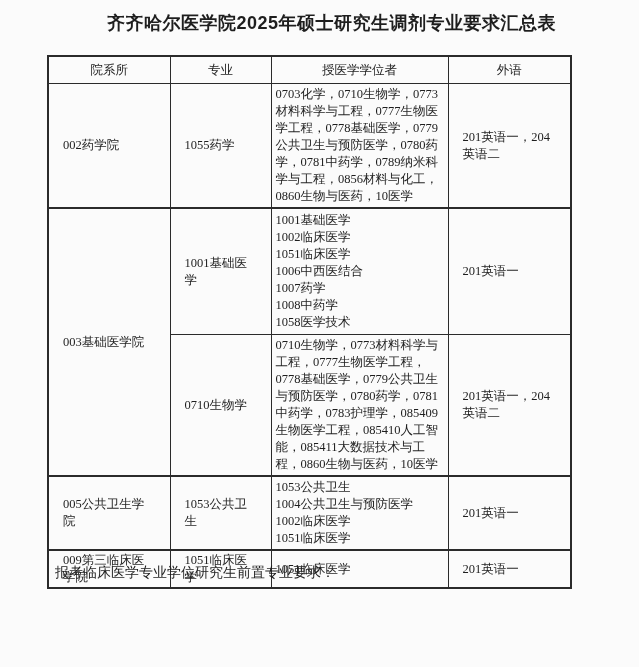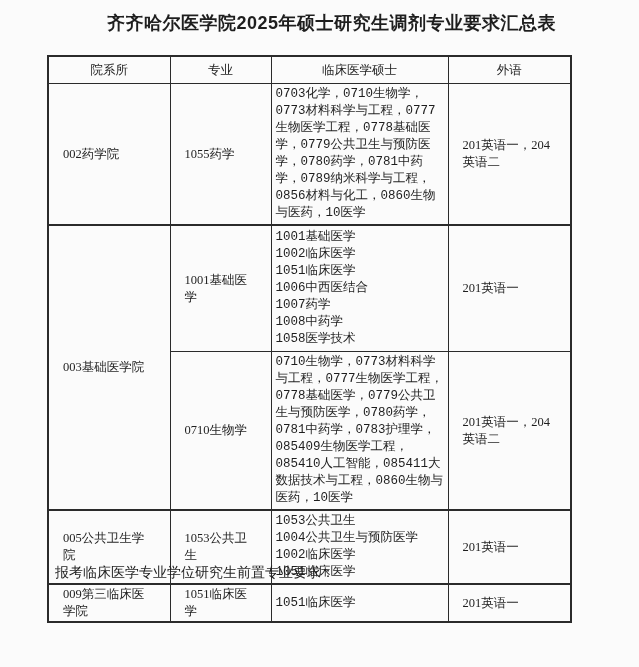--- a/index.html
+++ b/index.html
@@ -35,21 +35,21 @@
   col.c4 { width:123px; }
   .req th, .req td {
     border:1px solid #2b2b2b;
     vertical-align:middle;
     padding:1px 14px;
     font-weight:normal;
     overflow:hidden;
   }
   .req th { text-align:center; height:24px; }
   .req td { text-align:left; }
-  .req td.choice { padding:2px 4px; white-space:pre-line;font-family:Liberation Mono, monospace; }
+  .req td.choice { padding:2px 4px; white-space:pre-line; }
   tr.group > td { border-top-width:2px; }
   tr.h-r1 > td { height:116px; }
   tr.h-r2a > td { height:121px; }
   tr.h-r2b > td { height:131px;margin-left:28px; }
   tr.h-r3 > td { height:68px; }
   tr.h-r4 > td { height:26px; }
   .notes {
     position:absolute; top:563px; left:55px; width:536px;
     font-size:14px; line-height:20px;
     text-align:justify;
@@ -66,21 +66,21 @@
   <colgroup>
     <col class="c1">
       <col class="c2">
       <col class="c3">
       <col class="c4">
   </colgroup>
   <thead>
     <tr>
       <th>院系所</th>
       <th>专业</th>
-      <th>临床医学硕士</th>
+      <th>授医学学位者</th>
       <th>外语</th>
     </tr>
   </thead>
   <tbody>
     <tr class="h-r1">
       <td>002药学院</td>
       <td>1055药学</td>
       <td class="choice">0703化学，0710生物学，0773材料科学与工程，0777生物医学工程，0778基础医学，0779公共卫生与预防医学，0780药学，0781中药学，0789纳米科学与工程，0856材料与化工，0860生物与医药，10医学</td>
       <td>201英语一，204英语二</td>
     </tr>

